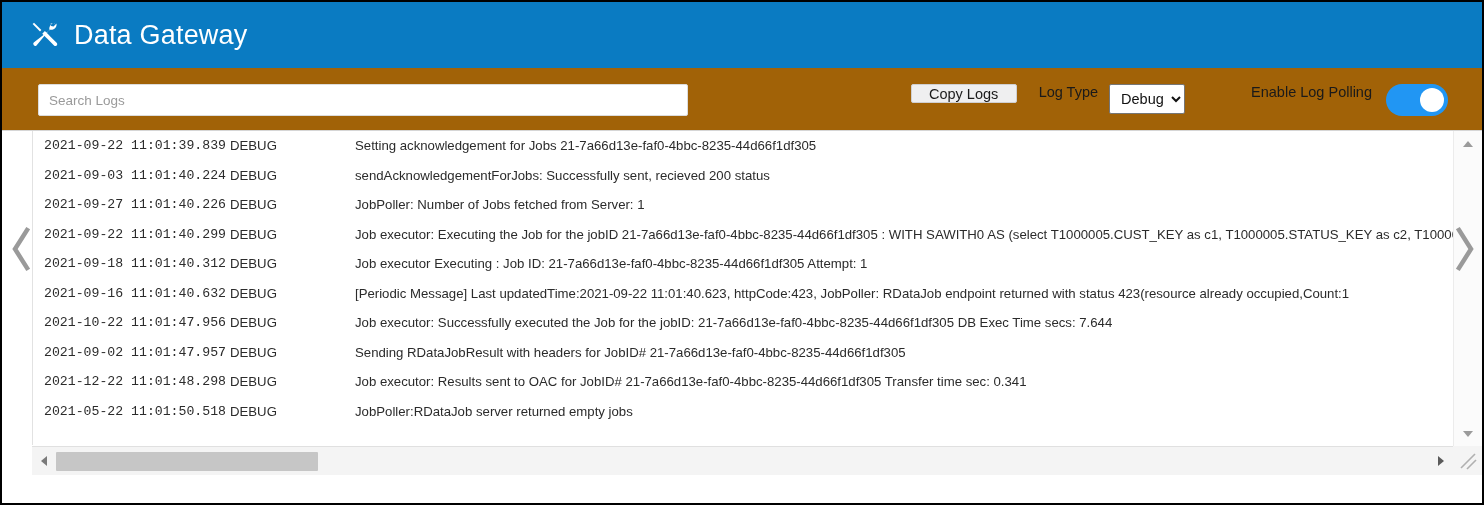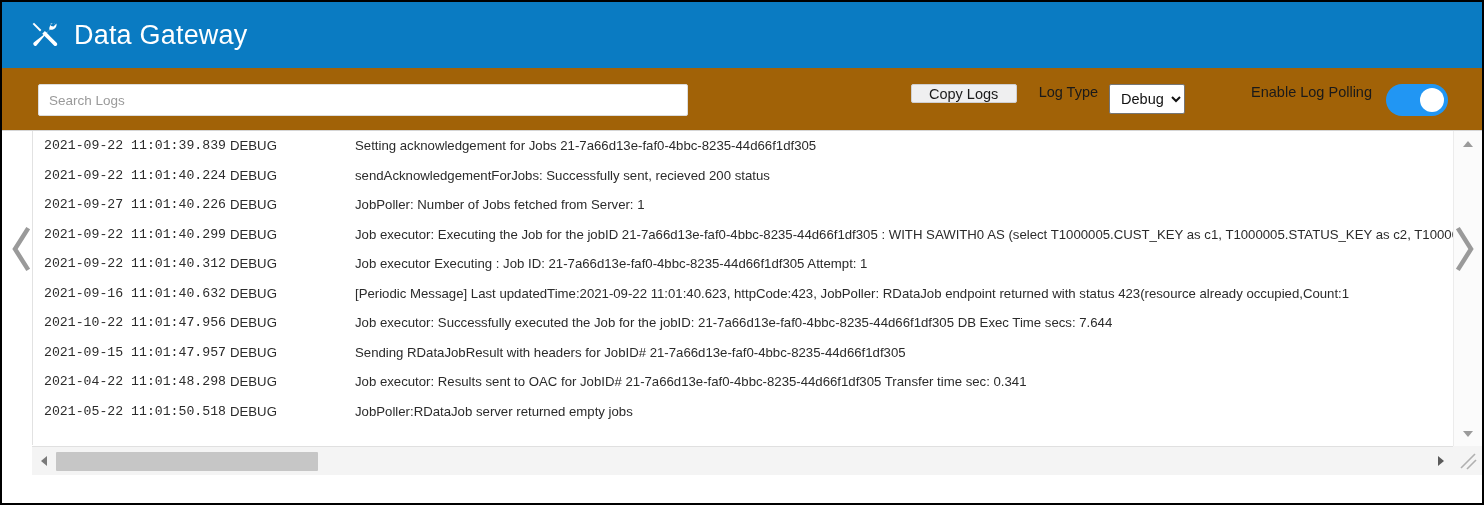--- a/index.html
+++ b/index.html
@@ -297,56 +297,56 @@
 
     <div class="log-viewport">
       <table class="log-table">
         <tbody>
           <tr class="log-row">
             <td class="col-time">2021-09-22 11:01:39.839</td>
             <td class="col-level">DEBUG</td>
             <td class="col-msg">Setting acknowledgement for Jobs 21-7a66d13e-faf0-4bbc-8235-44d66f1df305</td>
           </tr>
           <tr class="log-row">
-            <td class="col-time">2021-09-22 11:01:40.224</td>
+            <td class="col-time">2021-09-03 11:01:40.224</td>
             <td class="col-level">DEBUG</td>
             <td class="col-msg">sendAcknowledgementForJobs: Successfully sent, recieved 200 status</td>
           </tr>
           <tr class="log-row">
             <td class="col-time">2021-09-27 11:01:40.226</td>
             <td class="col-level">DEBUG</td>
             <td class="col-msg">JobPoller: Number of Jobs fetched from Server: 1</td>
           </tr>
           <tr class="log-row">
             <td class="col-time">2021-09-22 11:01:40.299</td>
             <td class="col-level">DEBUG</td>
             <td class="col-msg">Job executor: Executing the Job for the jobID 21-7a66d13e-faf0-4bbc-8235-44d66f1df305 : WITH SAWITH0 AS (select T1000005.CUST_KEY as c1, T1000005.STATUS_KEY as c2, T1000005.GENDER as c3</td>
           </tr>
           <tr class="log-row">
-            <td class="col-time">2021-09-22 11:01:40.312</td>
+            <td class="col-time">2021-09-18 11:01:40.312</td>
             <td class="col-level">DEBUG</td>
             <td class="col-msg">Job executor Executing : Job ID: 21-7a66d13e-faf0-4bbc-8235-44d66f1df305 Attempt: 1</td>
           </tr>
           <tr class="log-row">
             <td class="col-time">2021-09-16 11:01:40.632</td>
             <td class="col-level">DEBUG</td>
             <td class="col-msg">[Periodic Message] Last updatedTime:2021-09-22 11:01:40.623, httpCode:423, JobPoller: RDataJob endpoint returned with status 423(resource already occupied,Count:1</td>
           </tr>
           <tr class="log-row">
             <td class="col-time">2021-10-22 11:01:47.956</td>
             <td class="col-level">DEBUG</td>
             <td class="col-msg">Job executor: Successfully executed the Job for the jobID: 21-7a66d13e-faf0-4bbc-8235-44d66f1df305 DB Exec Time secs: 7.644</td>
           </tr>
           <tr class="log-row">
-            <td class="col-time">2021-09-15 11:01:47.957</td>
+            <td class="col-time">2021-09-02 11:01:47.957</td>
             <td class="col-level">DEBUG</td>
             <td class="col-msg">Sending RDataJobResult with headers for JobID# 21-7a66d13e-faf0-4bbc-8235-44d66f1df305</td>
           </tr>
           <tr class="log-row">
-            <td class="col-time">2021-04-22 11:01:48.298</td>
+            <td class="col-time">2021-12-22 11:01:48.298</td>
             <td class="col-level">DEBUG</td>
             <td class="col-msg">Job executor: Results sent to OAC for JobID# 21-7a66d13e-faf0-4bbc-8235-44d66f1df305 Transfer time sec: 0.341</td>
           </tr>
           <tr class="log-row">
             <td class="col-time">2021-05-22 11:01:50.518</td>
             <td class="col-level">DEBUG</td>
             <td class="col-msg">JobPoller:RDataJob server returned empty jobs</td>
           </tr>
         </tbody>
       </table>

